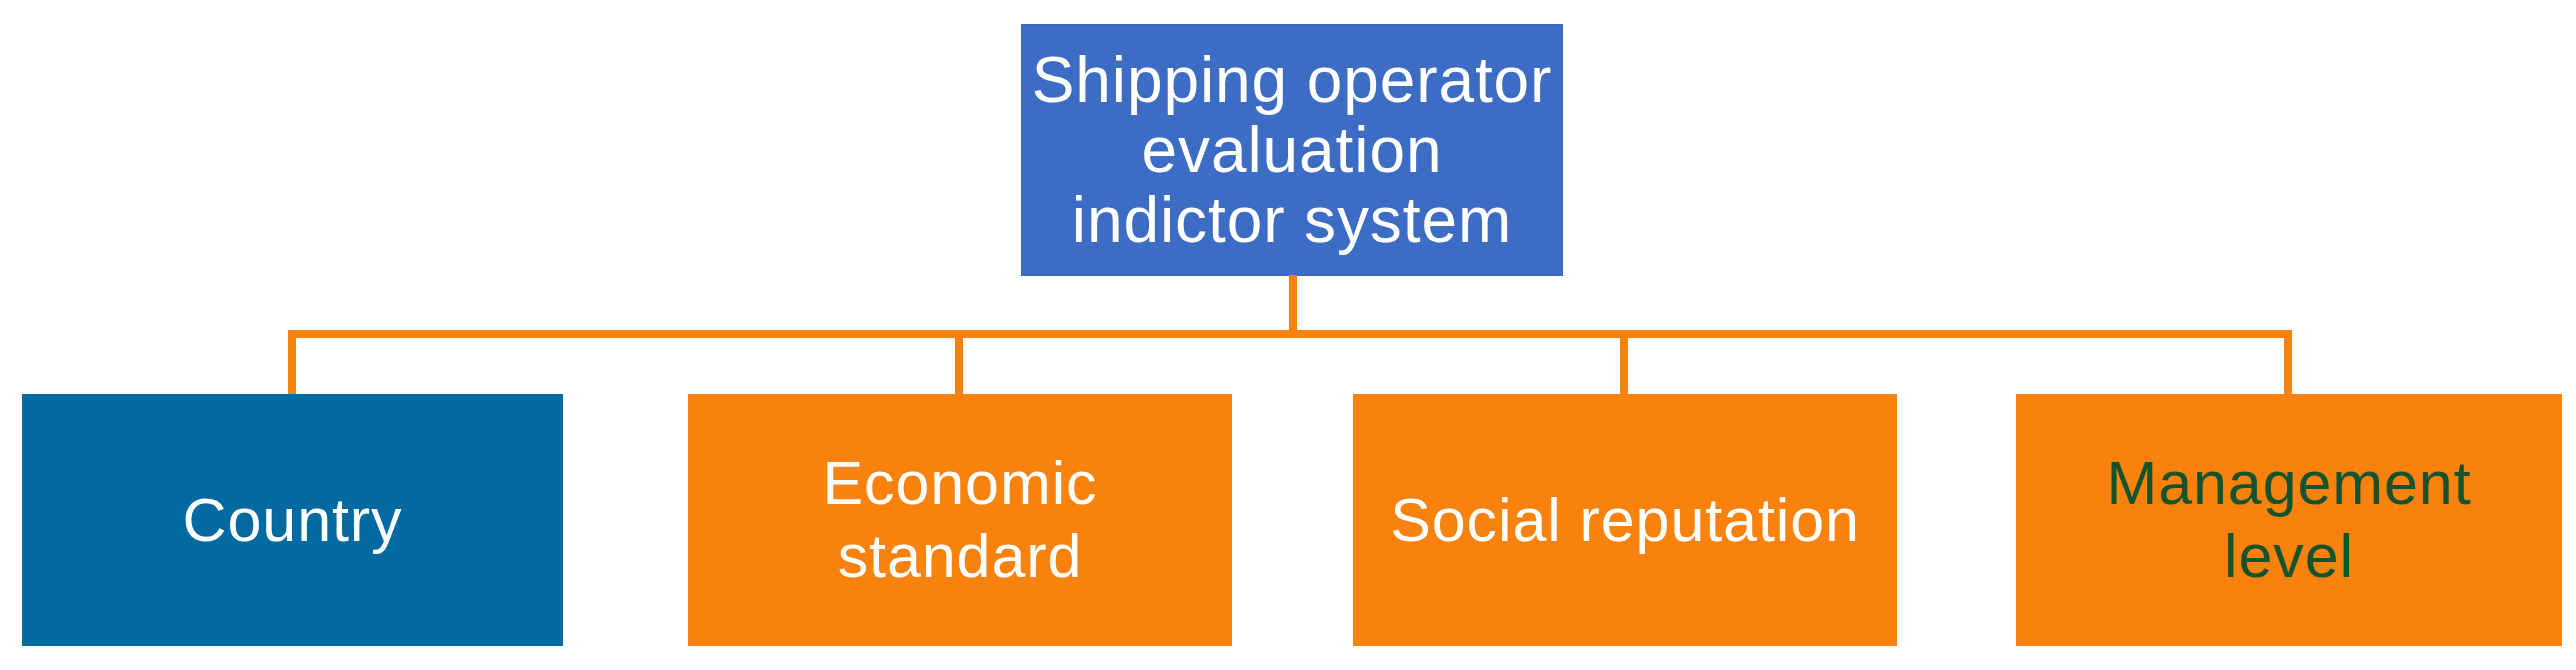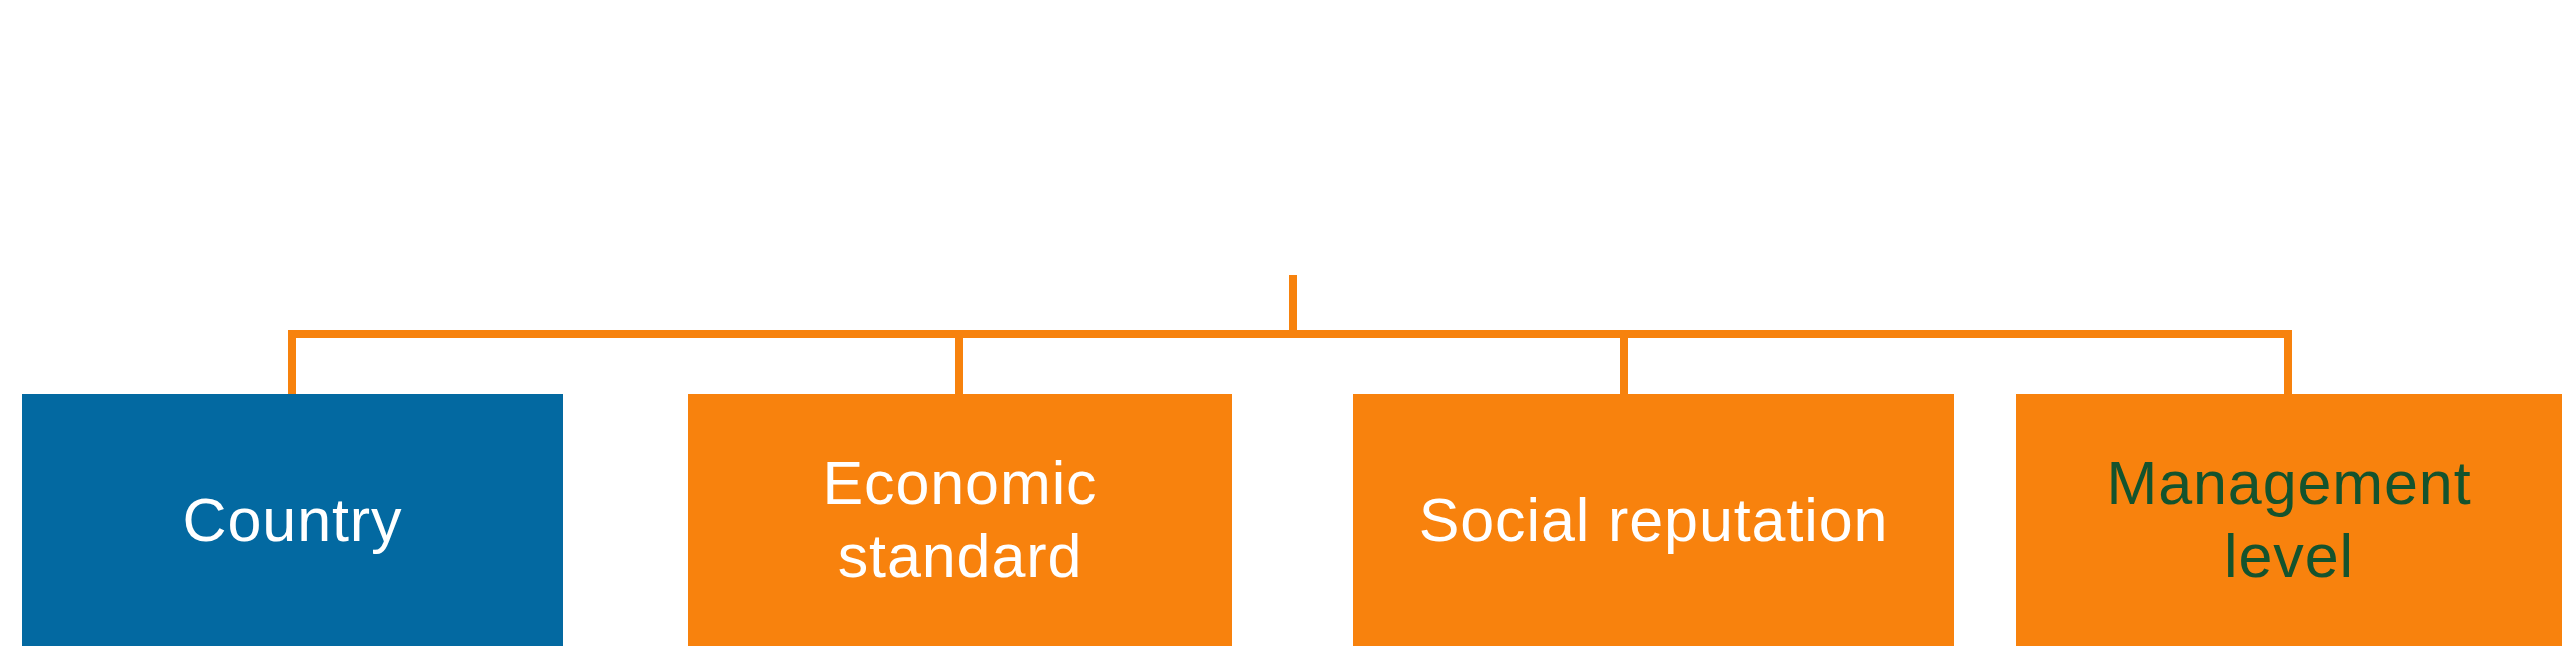--- a/index.html
+++ b/index.html
@@ -38,38 +38,43 @@
     border: 1.7px solid #3566b8;
   }
   .child-node {
     top: 394px;
     height: 252px;
     font-size: 61px;
     line-height: 73px;
   }
   .child-1 { left: 22px;   width: 541px; }
   .child-2 { left: 688px;  width: 544px; }
-  .child-3 { left: 1353px; width: 601px; }
+  .child-3 { left: 1353px; width: 544px; }
   .child-4 { left: 2016px; width: 546px; }
   .connector {
     position: absolute;
   }
   .conn-trunk { left: 1289px; top: 275px; width: 7.8px;    height: 63px; }
   .conn-hline { left: 288px;  top: 330px; width: 2004px; height: 7.8px;  }
   .conn-drop  { top: 330px;   width: 7.8px; height: 64px; }
   .conn-drop-1 { left: 288px;  }
   .conn-drop-2 { left: 955px; }
   .conn-drop-3 { left: 1620px; }
   .conn-drop-4 { left: 2284px; }
 </style>
 </head>
 <body>
 
 <div class="canvas" style="background-color: rgb(255, 255, 255);">
 
+  <div class="node root-node" style="background-color: rgb(61, 108, 196); border-color: rgb(53, 102, 184); color: rgb(255, 255, 255);">
+    <span class="label">Shipping operator
+evaluation
+indictor system</span>
+  </div>
 
   <div class="connector conn-trunk" style="background-color: rgb(247, 130, 13);"></div>
   <div class="connector conn-hline" style="background-color: rgb(247, 130, 13);"></div>
   <div class="connector conn-drop conn-drop-1" style="background-color: rgb(247, 130, 13);"></div>
   <div class="connector conn-drop conn-drop-2" style="background-color: rgb(247, 130, 13);"></div>
   <div class="connector conn-drop conn-drop-3" style="background-color: rgb(247, 130, 13);"></div>
   <div class="connector conn-drop conn-drop-4" style="background-color: rgb(247, 130, 13);"></div>
 
   <div class="node child-node child-1" style="background-color: #0369a1; color: rgb(255, 255, 255);">
     <span class="label">Country</span>

